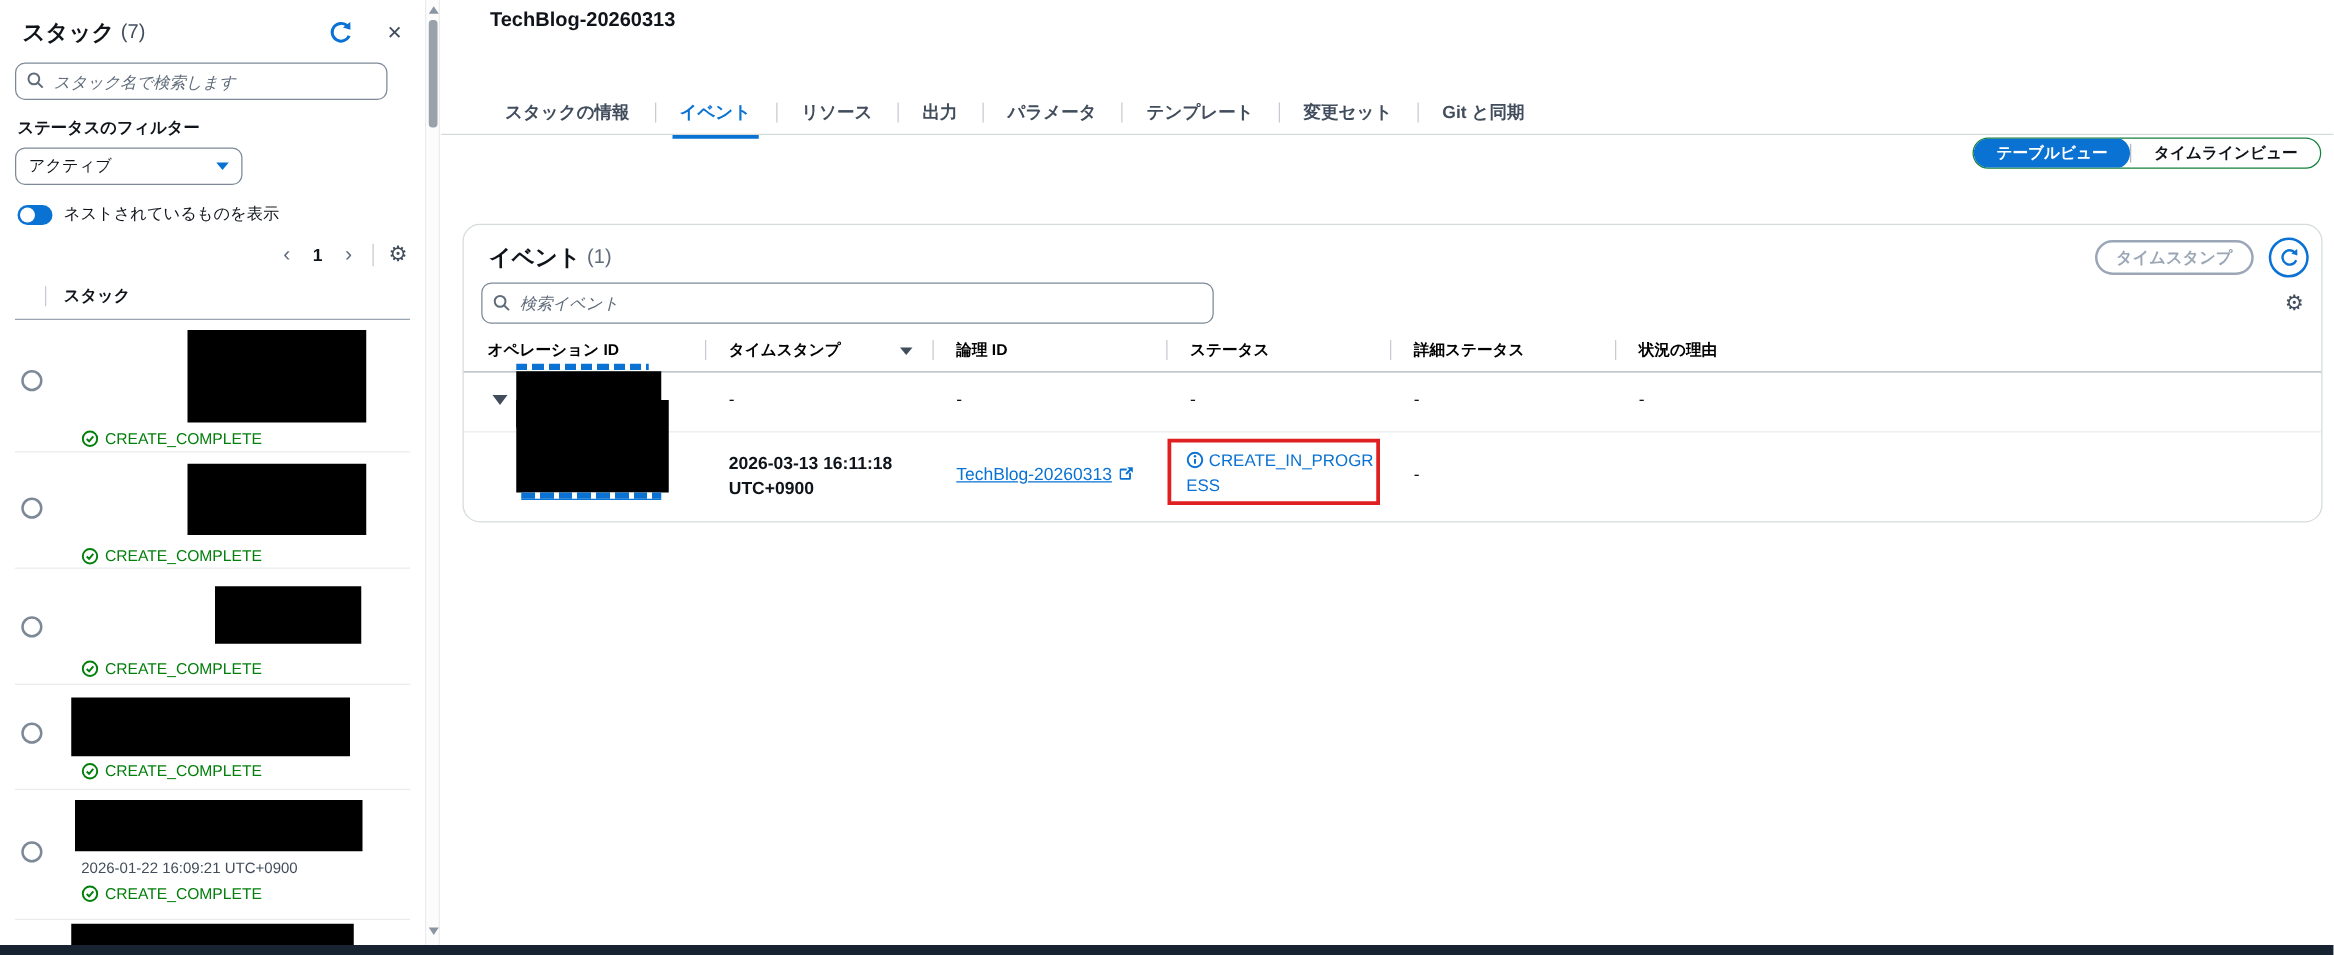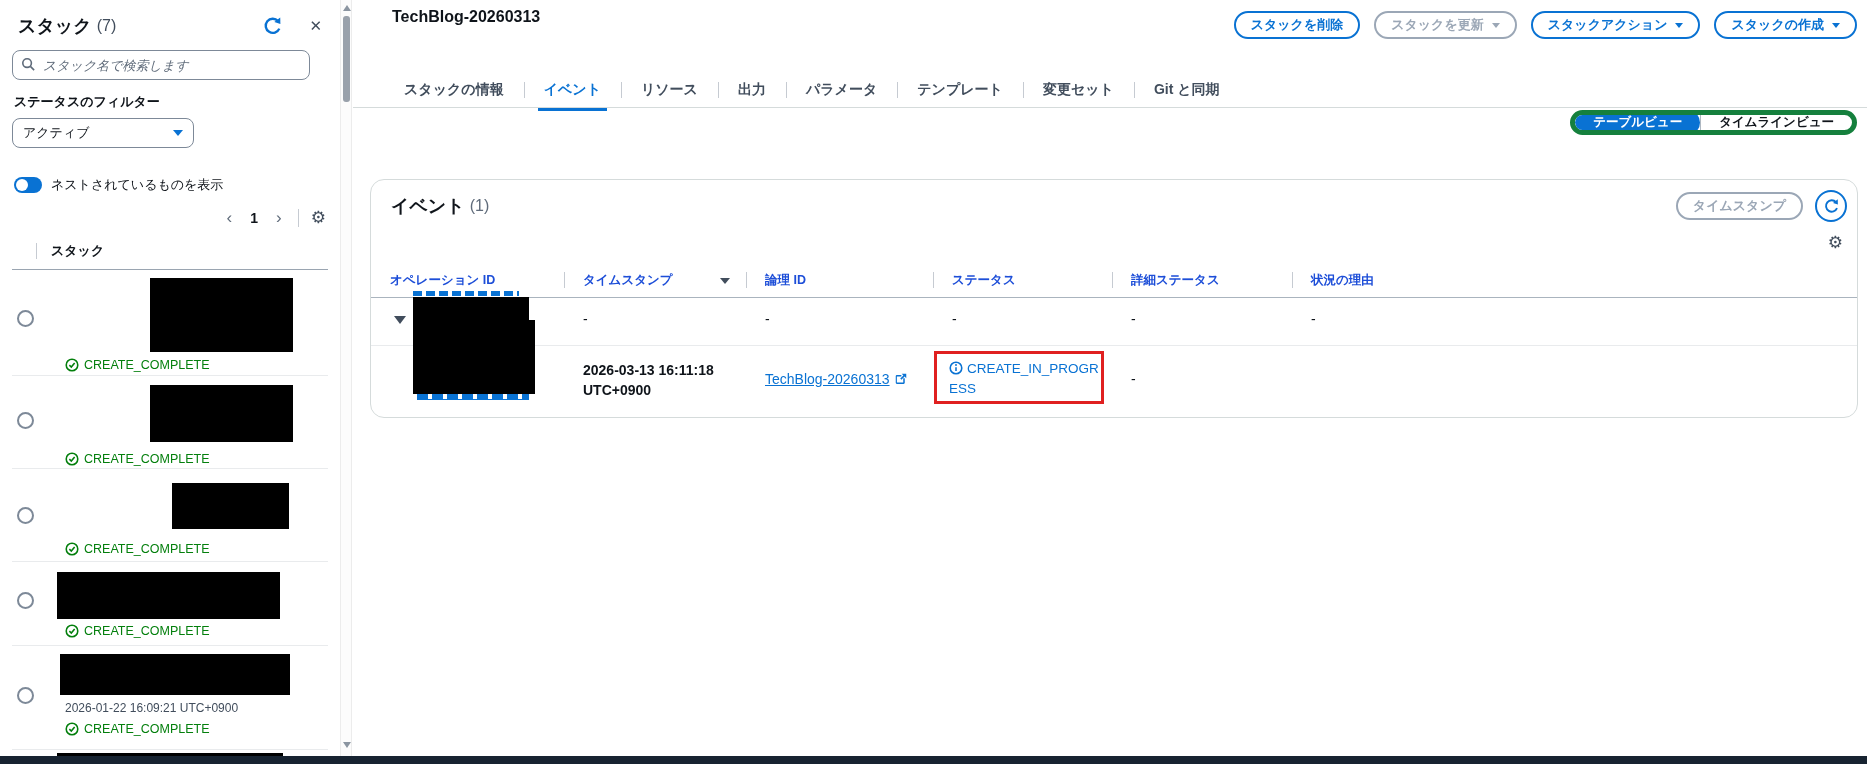--- a/index.html
+++ b/index.html
@@ -15,21 +15,21 @@
   .icon-btn { background:none; border:none; cursor:pointer; padding:0; display:flex; align-items:center; }
   .close-x::before { content:"✕"; font-size:15px; color:#414d5c; }
   .sb-search { position:relative; width:298px; }
   .search-input { width:100%; height:30px; border:1px solid #7d8998; border-radius:8px; padding:0 8px 0 30px; font-size:13px; font-style:italic; color:#0f141a; outline:none; font-family:inherit; }
   .search-input::placeholder { color:#5f6b7a; font-style:italic; }
   .search-glyph { position:absolute; left:9px; top:7px; }
   .sb-filter-label { font-size:13px; font-weight:bold; margin:13px 0 7px 2px; }
   .sb-select { width:182px; height:30px; border:1px solid #7d8998; border-radius:8px; background:#fff; display:flex; align-items:center; padding:0 10px; font-size:13px; cursor:pointer; }
   .caret-down { width:0; height:0; border-left:5px solid transparent; border-right:5px solid transparent; border-top:6px solid #0972d3; display:inline-block; }
   .sb-select .caret-down { margin-left:auto; }
-  .sb-toggle-row { display:flex; align-items:center; gap:9px; margin:28px 0 0 2px; }
+  .sb-toggle-row { display:flex; align-items:flex-end; gap:9px; margin:14px 0 0 2px; }
   .toggle { width:28px; height:16px; border-radius:8px; background:#0972d3; position:relative; cursor:pointer; flex:none; }
   .toggle .knob { position:absolute; left:2px; top:2px; width:12px; height:12px; border-radius:50%; background:#fff; }
   .sb-toggle-label { font-size:13px; color:#0f141a; }
   .sb-pager { display:flex; align-items:center; justify-content:flex-end; gap:10px; margin:13px 2px 0 0; }
   .pg-btn { background:none; border:none; font-size:17px; color:#5f6b7a; cursor:pointer; line-height:1; padding:0 4px; }
   .pg-num { font-size:14px; font-weight:bold; color:#0f141a; padding:0 4px; }
   .pg-sep { width:1px; height:18px; background:#c6cbd2; margin:0 2px; }
   .gear::before { content:"⚙"; font-size:17px; color:#414d5c; }
   .sb-colhead { display:flex; align-items:center; margin:14px 0 0 0; padding:0 0 9px 0; border-bottom:1px solid #9aa5b1; }
   .sb-colhead .colsep { width:1px; height:16px; background:#c6cbd2; margin:0 14px 0 24px; }
@@ -68,38 +68,38 @@
   .btn { height:28px; border-radius:15px; border:2px solid #0972d3; color:#0972d3; background:#fff; font-size:13px; font-weight:bold; padding:0 15px; display:flex; align-items:center; gap:8px; cursor:pointer; font-family:inherit; white-space:nowrap; }
   .btn .caret-down { border-top-color:#0972d3; border-left-width:4px; border-right-width:4px; border-top-width:5px; }
   .btn.disabled { border-color:#9ba7b6; color:#9ba7b6; cursor:default; }
   .btn.disabled .caret-down { border-top-color:#9ba7b6; }
   .tabs { position:absolute; left:31px; top:75px; display:flex; align-items:center; }
   .tab { font-size:14px; font-weight:bold; color:#414d5c; padding:6px 20px 12px 20px; cursor:pointer; position:relative; }
   .tab + .tab::before { content:""; position:absolute; left:0; top:7px; width:1px; height:16px; background:#c6cbd2; }
   .tab.active { color:#0972d3; }
   .tab.active::after { content:""; position:absolute; left:14px; right:14px; bottom:0; height:3px; background:#0972d3; }
   .tabs-rule { position:absolute; left:0; right:0; top:107px; height:1px; background:#d5dbdb; }
-  .seg-toggle { position:absolute; top:110px; right:10px; height:25px; border:5px solid #15803d; border-radius:13px; display:flex; align-items:center; background:#fff; overflow:hidden; }
+  .seg-toggle { position:absolute; top:110px; right:10px; height:25px; border:1px solid #15803d; border-radius:13px; display:flex; align-items:center; background:#fff; overflow:hidden; }
   .seg { font-size:12.5px; font-weight:bold; padding:0 18px; height:25px; display:flex; align-items:center; cursor:pointer; color:#0f141a; }
   .seg.active { background:#0972d3; color:#fff; border-radius:13px; }
   .seg-sep { width:1px; height:15px; background:#aeb8c2; }
 
   
   .card { position:absolute; left:17px; top:179px; width:1488px; height:239px; border:1px solid #d5dbdb; border-radius:14px; background:#fff; }
   .card-head { position:absolute; left:20px; right:10px; top:10px; display:flex; align-items:center; }
   .card-title { font-size:18px; font-weight:bold; }
   .card-count { font-size:16px; color:#5f6b7a; margin-left:5px; }
   .card-actions { margin-left:auto; display:flex; align-items:center; gap:12px; }
   .refresh-round { width:32px; height:32px; border-radius:50%; border:2px solid #0972d3; background:#fff; display:flex; align-items:center; justify-content:center; cursor:pointer; }
   .ev-search { position:absolute; left:14px; top:46px; width:586px; }
   .ev-search .search-input { height:33px; }
   .card .gear-btn { position:absolute; right:14px; top:52px; }
   .ev-grid { display:grid; grid-template-columns:193px 182px 187px 179px 180px 1fr; }
   .ev-headrow { position:absolute; left:0; right:0; top:92px; border-bottom:1px solid #aab4be; padding-bottom:8px; }
-  .ev-hcell { font-size:12.5px; font-weight:bold; color:#1d4ed8; padding-left:19px; position:relative; display:flex; align-items:center; }
+  .ev-hcell { font-size:12.5px; font-weight:bold; color:#000000; padding-left:19px; position:relative; display:flex; align-items:center; }
   .ev-hcell + .ev-hcell::before { content:""; position:absolute; left:0; top:0; width:1px; height:16px; background:#c6cbd2; }
   .sort-caret { width:0; height:0; border-left:5px solid transparent; border-right:5px solid transparent; border-top:6px solid #414d5c; margin-left:auto; margin-right:16px; cursor:pointer; }
   .ev-row1 { position:absolute; left:0; right:0; top:117px; height:49px; border-bottom:1px solid #e9ebed; }
   .ev-row2 { position:absolute; left:0; right:0; top:166px; height:65px; }
   .ev-cell { padding:14px 8px 0 19px; font-size:14px; color:#0f141a; }
   .expander { width:0; height:0; border-left:6px solid transparent; border-right:6px solid transparent; border-top:8px solid #414d5c; display:inline-block; margin:4px 0 0 4px; cursor:pointer; }
   .ts-wrap { display:inline-block; width:152px; line-height:1.45; padding-top:0;font-weight:bold; }
   .r2-pt { padding-top:25px; }
   .link { color:#0972d3; text-decoration:underline; cursor:pointer; }
   .logical-link { display:inline-flex; align-items:center; gap:5px; white-space:nowrap; }
@@ -254,37 +254,20 @@
 
   <div class="sb-scroll">
     <span class="arr-up"></span>
     <span class="thumb"></span>
     <span class="arr-dn"></span>
   </div>
 
   <div class="main">
     <div class="page-title">TechBlog-20260313</div>
 
-    <div class="top-actions">
-      <button class="btn">
-        <span>スタックを削除</span>
-      </button>
-      <button class="btn disabled">
-        <span>スタックを更新</span>
-        <span class="caret-down"></span>
-      </button>
-      <button class="btn">
-        <span>スタックアクション</span>
-        <span class="caret-down"></span>
-      </button>
-      <button class="btn">
-        <span>スタックの作成</span>
-        <span class="caret-down"></span>
-      </button>
-    </div>
 
     <div class="tabs">
       <span class="tab">スタックの情報</span>
       <span class="tab active">イベント</span>
       <span class="tab">リソース</span>
       <span class="tab">出力</span>
       <span class="tab">パラメータ</span>
       <span class="tab">テンプレート</span>
       <span class="tab">変更セット</span>
       <span class="tab">Git と同期</span>
@@ -309,20 +292,29 @@
             <span>
               <svg width="17" height="17" viewBox="0 0 16 16">
                   <path d="M13.2 9.6 A5.4 5.4 0 1 1 12.2 3.8" fill="none" stroke="#0972d3" stroke-width="1.8"></path>
                   <path d="M13.9 1.2 L14 6 L9.4 4.6 Z" fill="#0972d3"></path>
                 </svg>
             </span>
           </button>
         </span>
       </div>
 
+      <div class="ev-search sb-search">
+        <span class="search-glyph" style="top:9px;">
+          <svg width="15" height="15" viewBox="0 0 16 16">
+              <circle cx="6.5" cy="6.5" r="4.6" fill="none" stroke="#5f6b7a" stroke-width="1.7"></circle>
+              <line x1="10" y1="10" x2="14" y2="14" stroke="#5f6b7a" stroke-width="1.7"></line>
+            </svg>
+        </span>
+        <input class="search-input" placeholder="検索イベント" style="">
+      </div>
 
       <button class="icon-btn gear gear-btn">
           <span></span>
         </button>
 
       <div class="ev-headrow ev-grid">
         <span class="ev-hcell">オペレーション ID</span>
         <span class="ev-hcell">
           <span>タイムスタンプ</span>
           <span class="sort-caret"></span>

